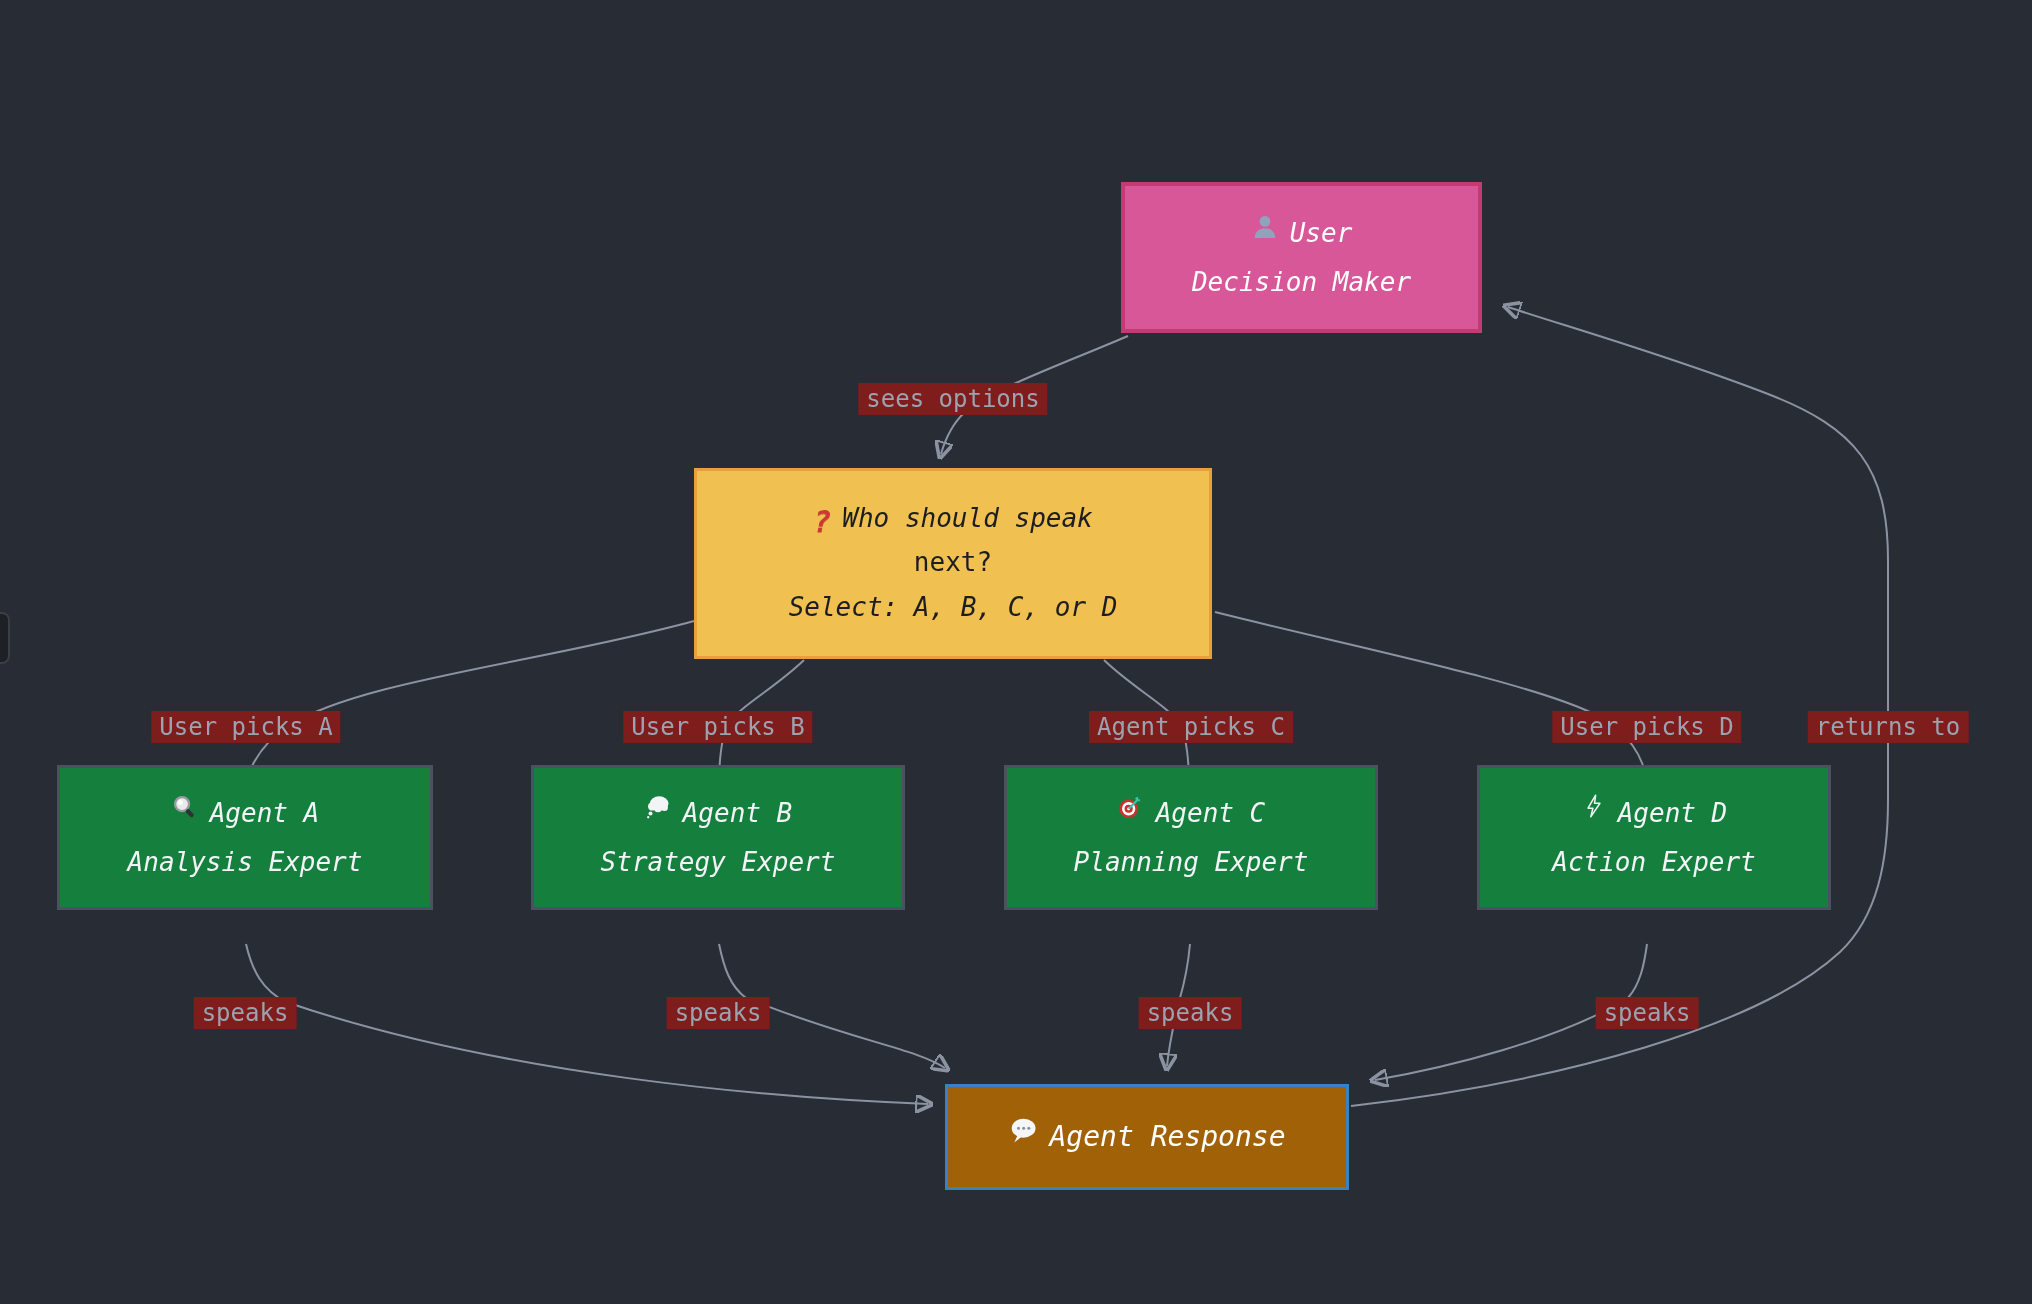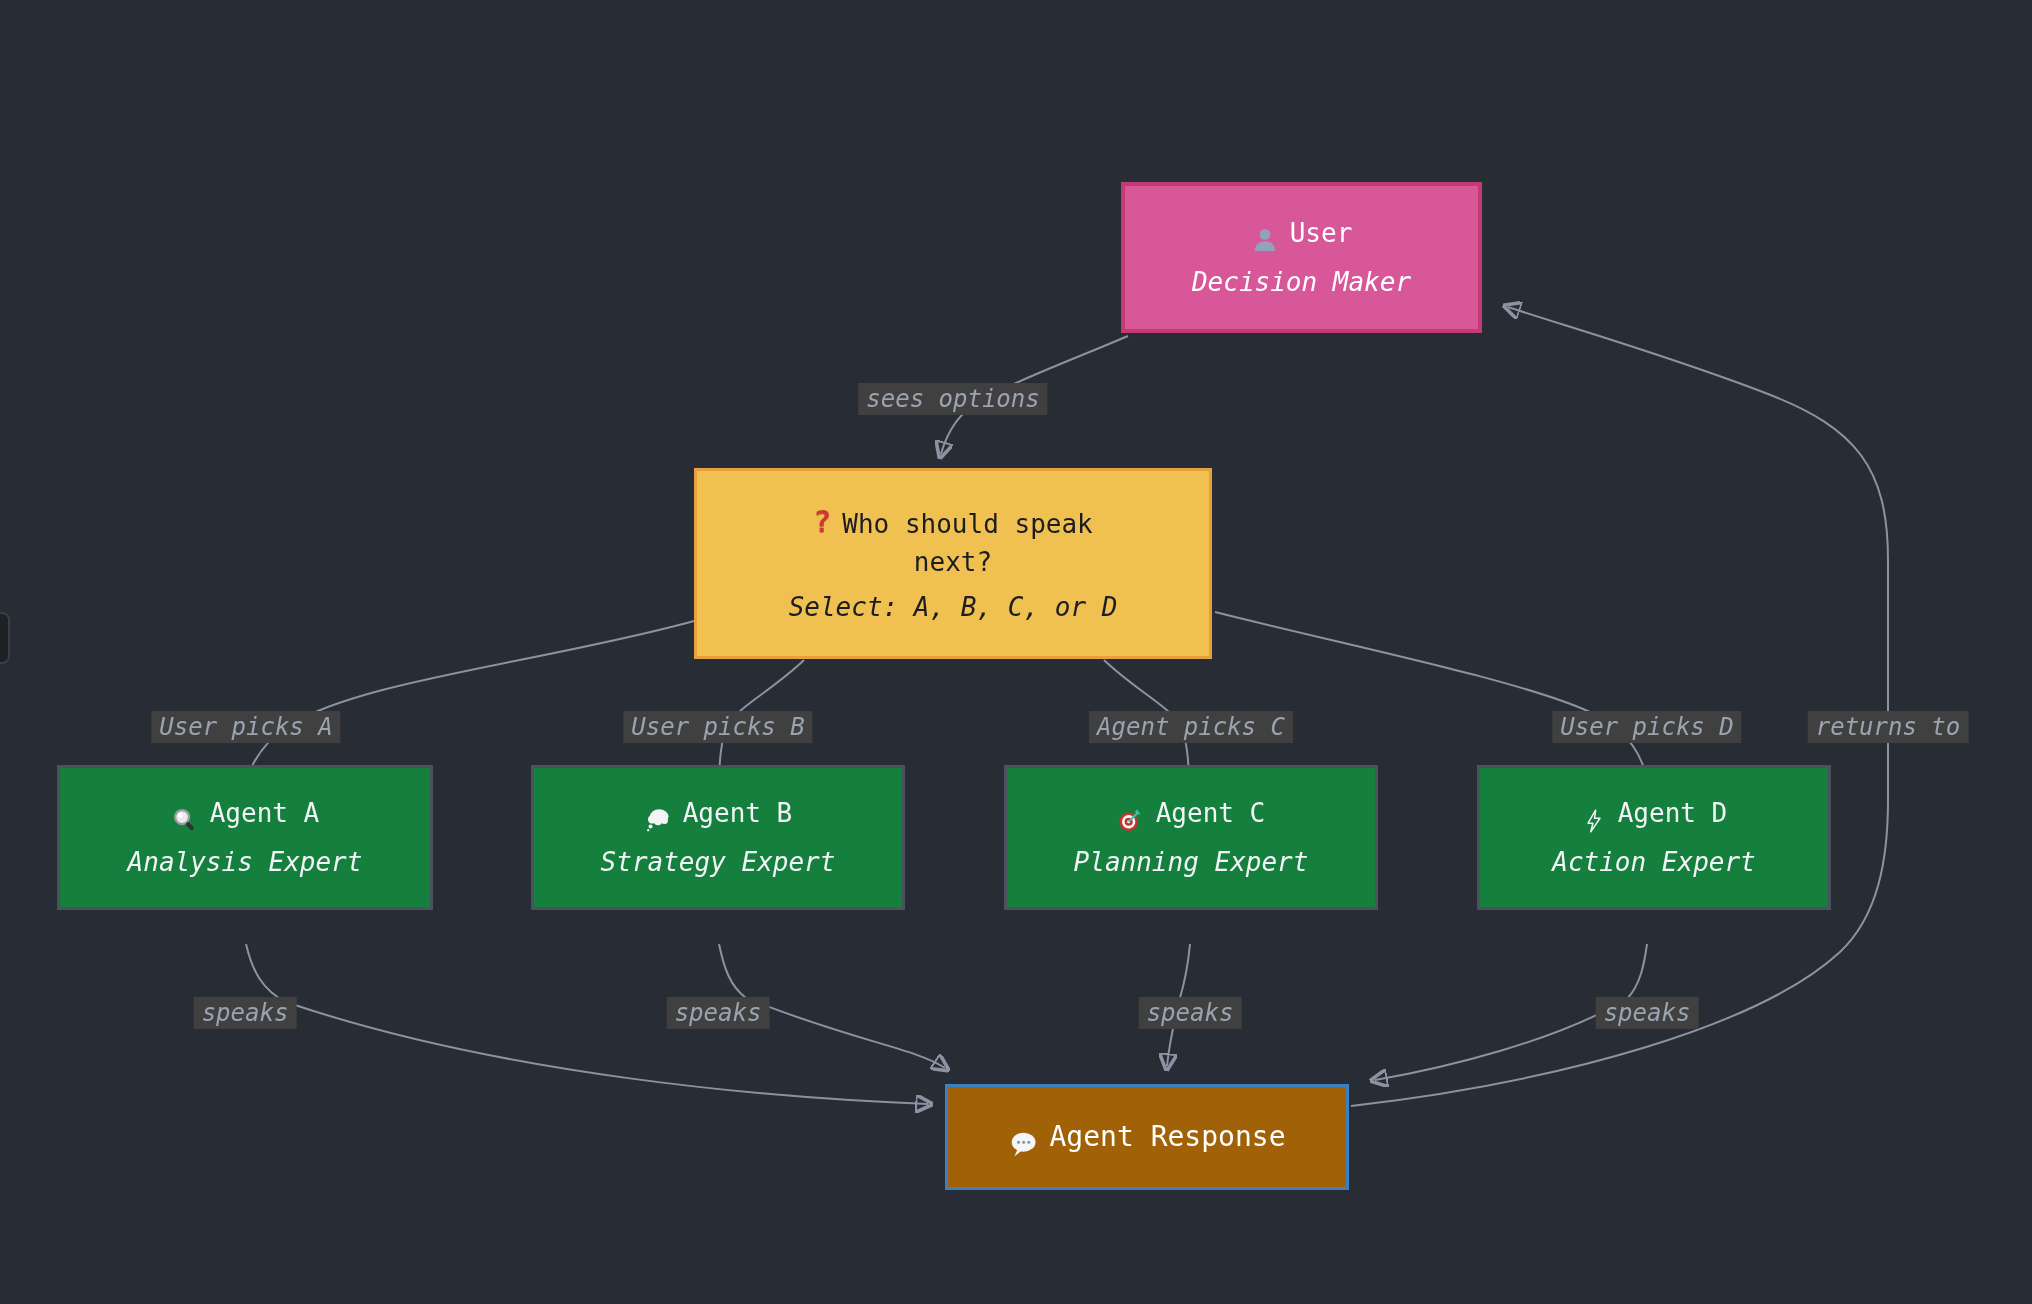--- a/index.html
+++ b/index.html
@@ -8,21 +8,21 @@
     background:#282c34;
     font-family:"DejaVu Sans Mono","Liberation Mono",monospace;
   }
   .edges{position:absolute;inset:0;width:2032px;height:1304px;}
   .edges path{fill:none;stroke:#8b93a3;stroke-width:2;}
   .node{
     position:absolute;box-sizing:border-box;
     display:flex;flex-direction:column;align-items:center;justify-content:center;
     text-align:center;line-height:1.55;
   }
-  .node .line1{display:flex;align-items:flex-end;justify-content:center;gap:11px;white-space:nowrap;}
+  .node .line1{display:flex;align-items:flex-start;justify-content:center;gap:11px;white-space:nowrap;font-style:italic;}
   .node .subtitle{font-style:italic;white-space:nowrap;margin-top:8px;}
   .node-user{
     left:1121px;top:182px;width:361px;height:151px;
     background:#d85798;border:4px solid #c43b73;color:#ffffff;font-size:26px;
   }
   .node-question{
     left:694px;top:468px;width:518px;height:191px;
     background:#f0c050;border:3px solid #e8a03d;color:#1c1d21;font-size:26px;line-height:1.45;
   }
   .node-agent{
@@ -32,22 +32,22 @@
   .node-agent-a{left:57px;width:376px;}
   .node-agent-b{left:531px;width:374px;}
   .node-agent-c{left:1004px;width:374px;}
   .node-agent-d{left:1477px;width:354px;}
   .node-response{
     left:945px;top:1084px;width:404px;height:106px;
     background:#a16207;border:3px solid #3882c4;color:#ffffff;font-size:28px;
   }
   .edge-label{
     position:absolute;transform:translate(-50%,-50%);
-    background:#404040;color:#9ba3b0;font-size:24px;
-    padding:2px 8px;white-space:nowrap;font-style:italic;
+    background:#7f1d1d;color:#9ba3b0;font-size:24px;
+    padding:2px 8px;white-space:nowrap;
   }
   .icon{display:inline-flex;align-items:center;justify-content:center;}
   .qmark{
     color:#cf3634;font-weight:bold;font-size:30px;
     text-shadow:0 1px 0 rgba(120,20,20,.35);
   }
   .left-artifact{
     position:absolute;left:-10px;top:612px;width:16px;height:48px;
     background:#1d2025;border:2px solid #3a3e45;border-radius:8px;
   }

